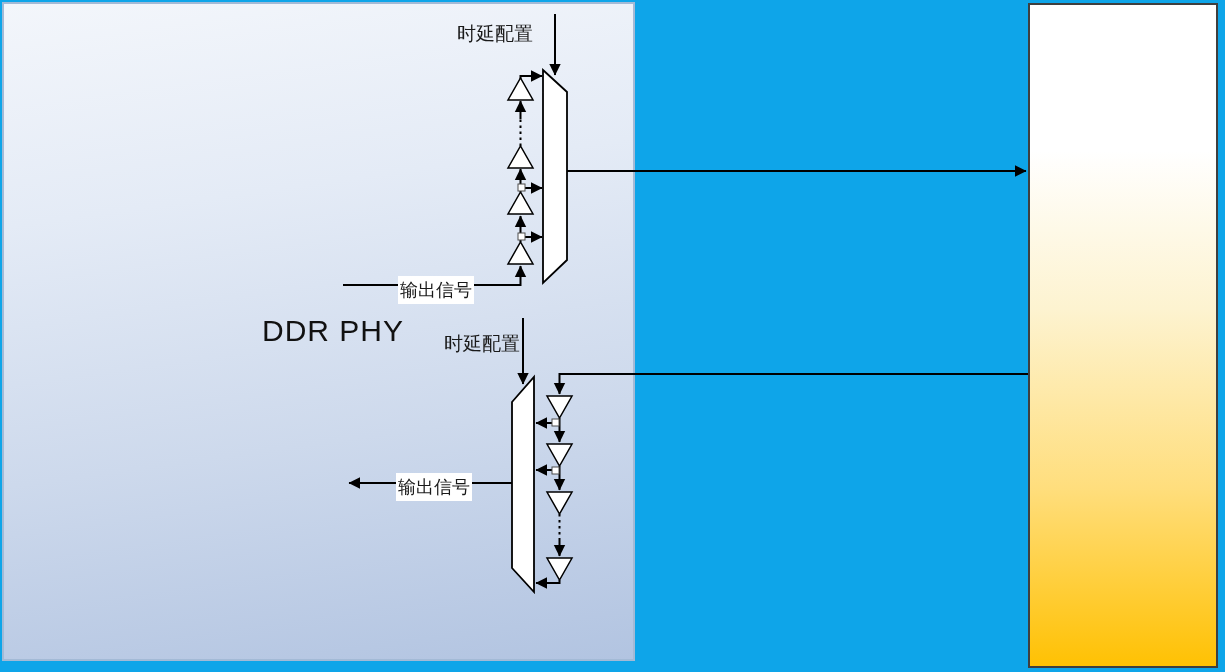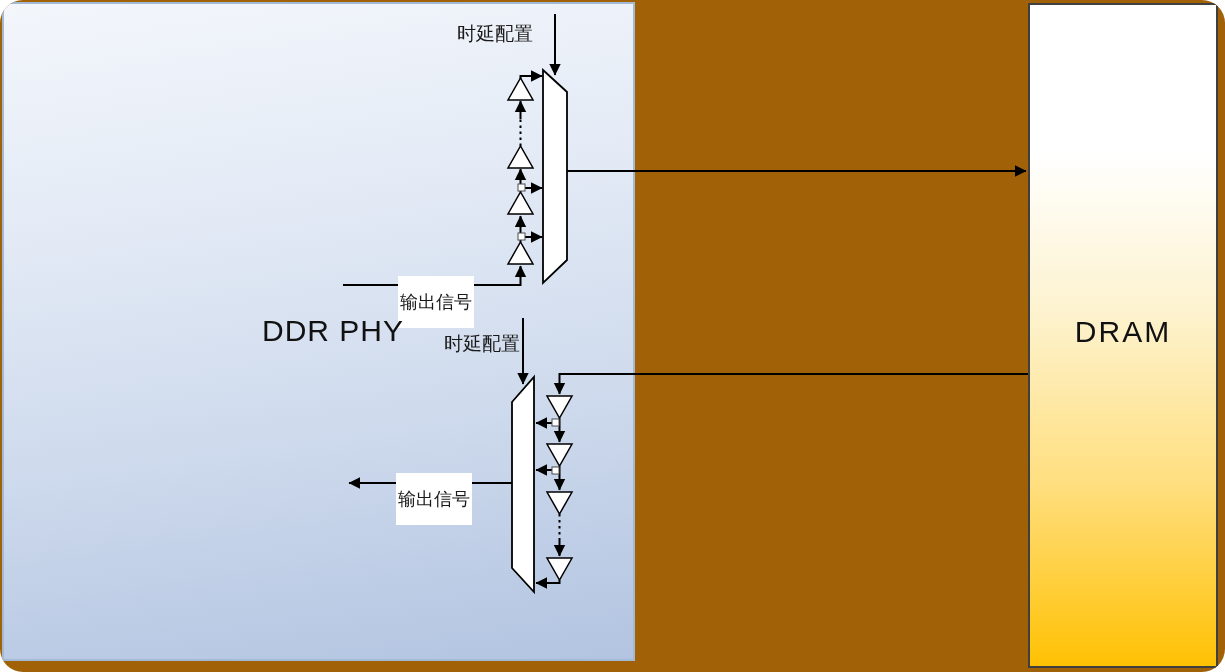--- a/index.html
+++ b/index.html
@@ -1,35 +1,34 @@
 <!DOCTYPE html>
 <html><head>
 <meta charset="utf-8">
 <style>
   html,body{margin:0;padding:0;background:#ffffff;}
   .canvas{
-    position:relative;width:1225px;height:672px;background:#a16207;overflow:hidden;
+    position:relative;width:1225px;height:672px;background:#0ea5e9;overflow:hidden;
     font-family:"Liberation Sans", sans-serif;
-    border-radius:23px;
   }
   .block{position:absolute;box-sizing:border-box;}
   .phy-block{
     left:2px;top:2px;width:633px;height:659px;
     border:2px solid #A3BAD6;
     background:linear-gradient(172deg,#F3F6FB 0%,#E4EBF6 30%,#CDD9EC 65%,#B2C4E1 100%);
   }
   .dram-block{
     left:1028px;top:3px;width:190px;height:665px;
     border:2px solid #3F3F3F;
     background:linear-gradient(180deg,#FFFFFF 0%,#FFFFFF 22%,#FDF3D0 46%,#FFDE7D 73%,#FFC103 100%);
   }
   svg.wires{position:absolute;left:0;top:0;z-index:5;}
   .lbl{position:absolute;z-index:10;color:#1A1A1A;white-space:nowrap;}
   .lbl-cn{font-size:19px;line-height:21px;}
-  .lbl-signal{background:#FFFFFF;padding:16px 2px;font-size:18px;line-height:20px;}
+  .lbl-signal{background:#FFFFFF;padding:4px 2px;font-size:18px;line-height:20px;}
   .lbl-block{font-size:30px;line-height:26px;color:#111111;}
   .lbl-delay-top{left:453px;top:23px;width:84px;text-align:center;}
   .lbl-delay-bottom{left:441px;top:333px;width:82px;text-align:center;}
   .lbl-output{left:398px;top:276px;}
   .lbl-input{left:396px;top:473px;}
   .lbl-ddrphy{left:262px;top:318px;letter-spacing:1px;}
   .lbl-dram{left:1028px;top:319px;width:190px;text-align:center;letter-spacing:2px;}
 </style>
 </head>
 <body>
@@ -111,15 +110,14 @@
   <div class="lbl lbl-cn lbl-delay-top">时延配置</div>
 
   <div class="lbl lbl-signal lbl-output">输出信号</div>
 
   <div class="lbl lbl-block lbl-ddrphy">DDR PHY</div>
 
   <div class="lbl lbl-cn lbl-delay-bottom">时延配置</div>
 
   <div class="lbl lbl-signal lbl-input">输出信号</div>
 
-  <div class="lbl lbl-block lbl-dram">DRAM</div>
 
 </div>
 
 </body></html>

